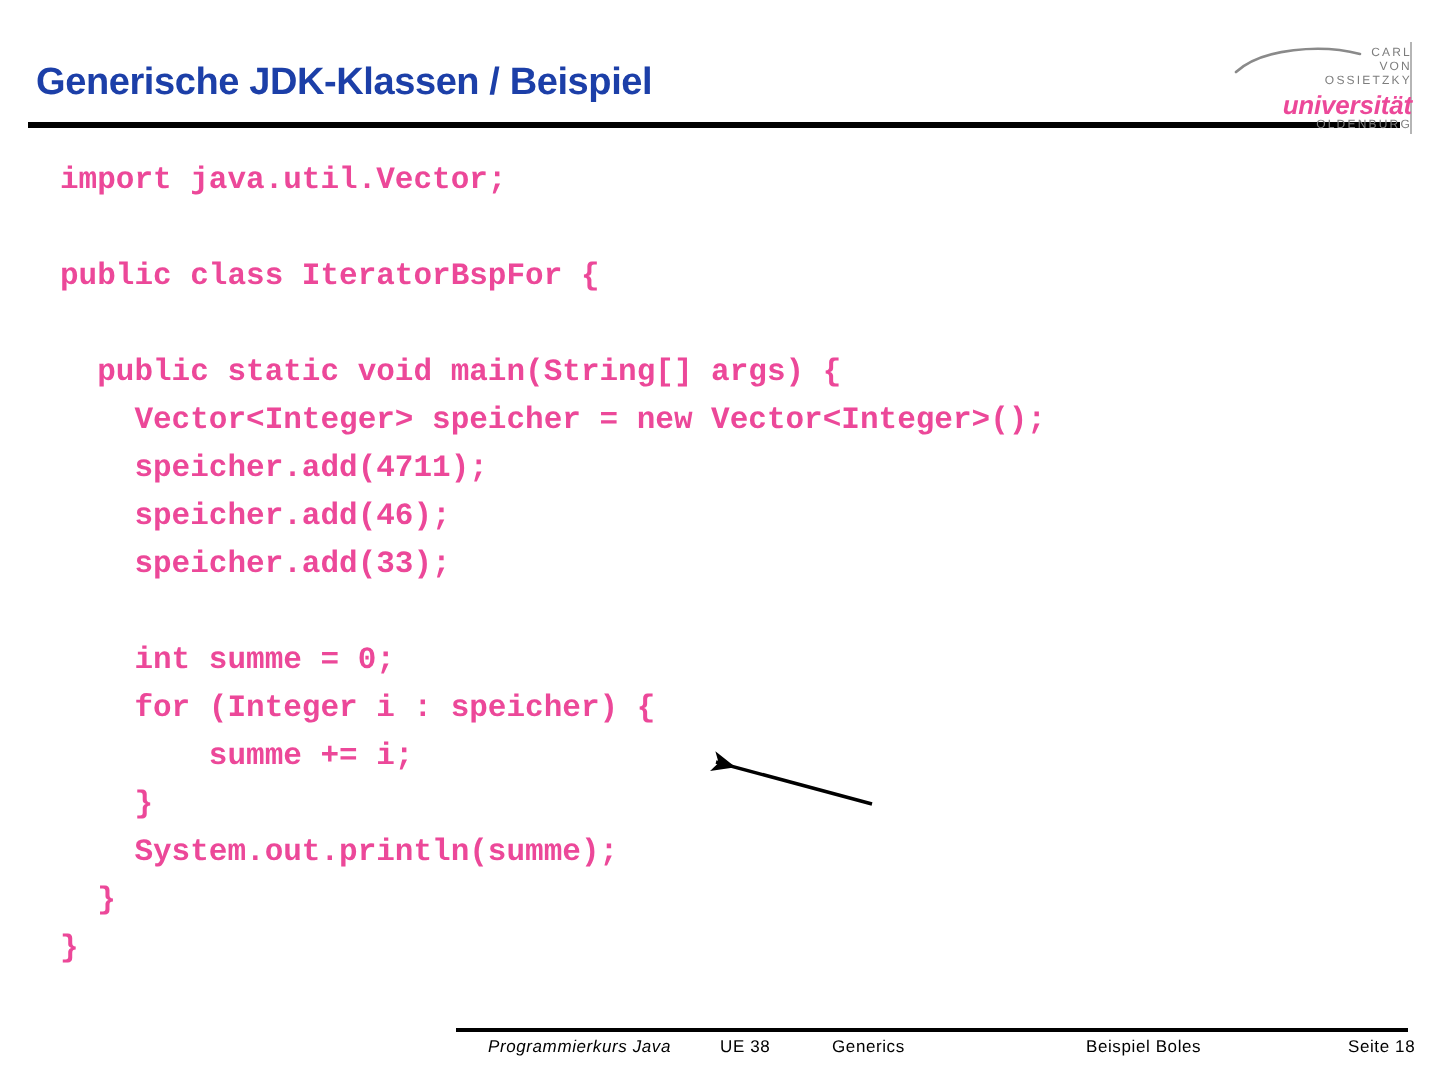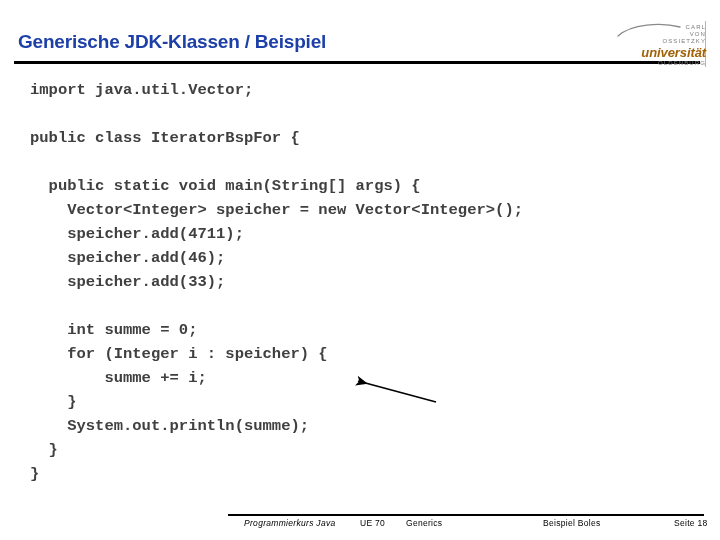--- a/index.html
+++ b/index.html
@@ -104,21 +104,21 @@
     position: absolute;
     left: 0px;
     top: 25px;
     width: 92px;
     text-align: right;
     padding-right: 3px;
     box-sizing: border-box;
     font-size: 13px;
     font-style: italic;
     font-weight: bold;
-    color: #a16207;
+    color: #ec4899;
     font-family: "Liberation Sans", sans-serif;
     letter-spacing: -0.1px;
   }
   #logo-oldenburg {
     position: absolute;
     left: 0px;
     top: 40px;
     width: 92px;
     text-align: right;
     padding-right: 3px;
@@ -139,21 +139,21 @@
 
   
   #code-block {
     position: absolute;
     left: 30px;
     top: 78px;
     width: 670px;
     font-family: "Liberation Mono", "DejaVu Sans Mono", monospace;
     font-size: 15.5px;
     line-height: 24px;
-    color: #404040;
+    color: #ec4899;
     white-space: pre;
     font-weight: bold;
   }
   .code-line {
     white-space: pre;
     height: 24px;
   }
   .code-blank {
     height: 24px;
   }
@@ -196,21 +196,21 @@
     position: absolute;
     top: 0;
     font-family: "Liberation Sans", sans-serif;
     font-size: 8.5px;
     color: #000000;
     white-space: nowrap;
     letter-spacing: 0.3px;
   }
   #footer-course   { left: 16px; font-style: italic; }
   #footer-unit     { left: 132px; }
-  #footer-topic    { left: 178px; }
+  #footer-topic    { left: 188px; }
   #footer-author   { left: 315px; }
   #footer-page     { left: 446px; }
 </style>
 </head>
 <body>
 
 <div id="slide">
 
   <div id="header">
 
@@ -239,19 +239,19 @@
         <path d="M7,0.2 L0,3.2 L7,6.2 L5.2,3.2 Z" fill="#000000"></path>
       </marker>
     </defs>
     <line x1="96" y1="34" x2="18" y2="13" stroke="#000000" stroke-width="1.7" marker-end="url(#arrowhead)"></line>
   </svg>
 
 
   <div id="footer-rule"></div>
   <div id="footer">
     <div class="footer-cell" id="footer-course">Programmierkurs Java</div>
-    <div class="footer-cell" id="footer-unit">UE 70</div>
+    <div class="footer-cell" id="footer-unit">UE 38</div>
     <div class="footer-cell" id="footer-topic">Generics</div>
     <div class="footer-cell" id="footer-author">Beispiel Boles</div>
     <div class="footer-cell" id="footer-page">Seite 18</div>
   </div>
 
 </div>
 
 </body></html>

